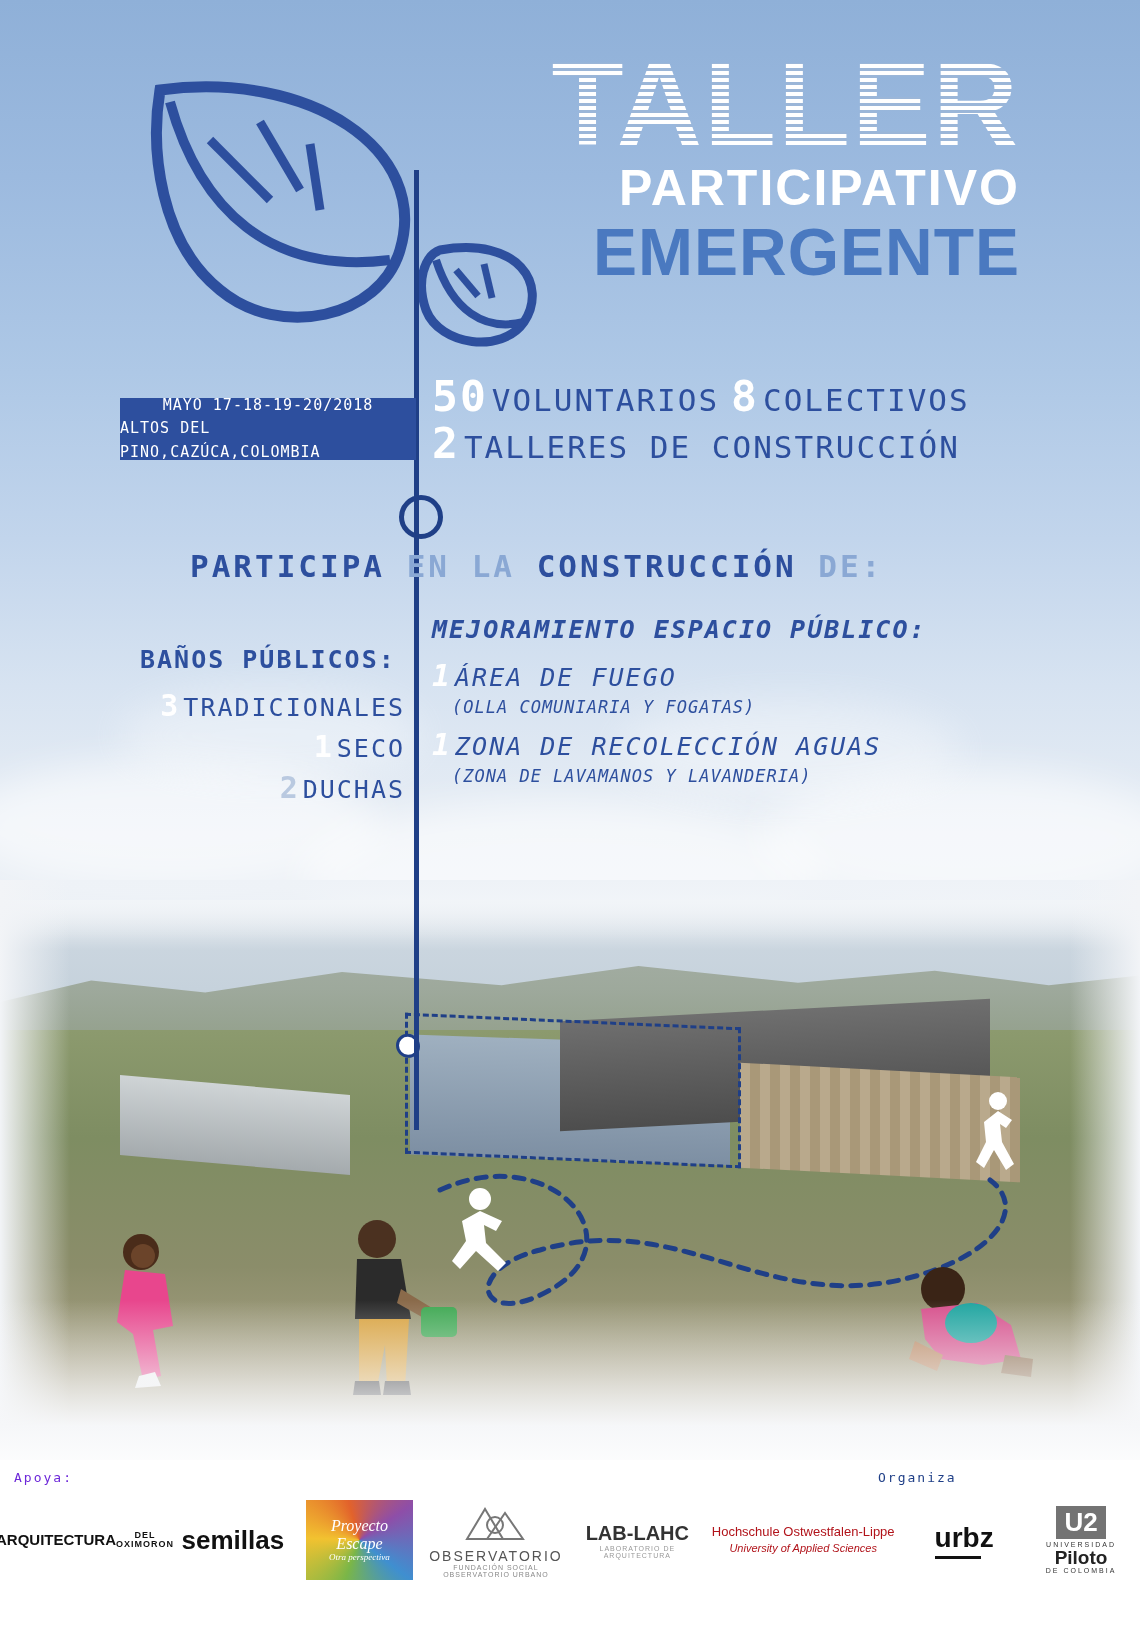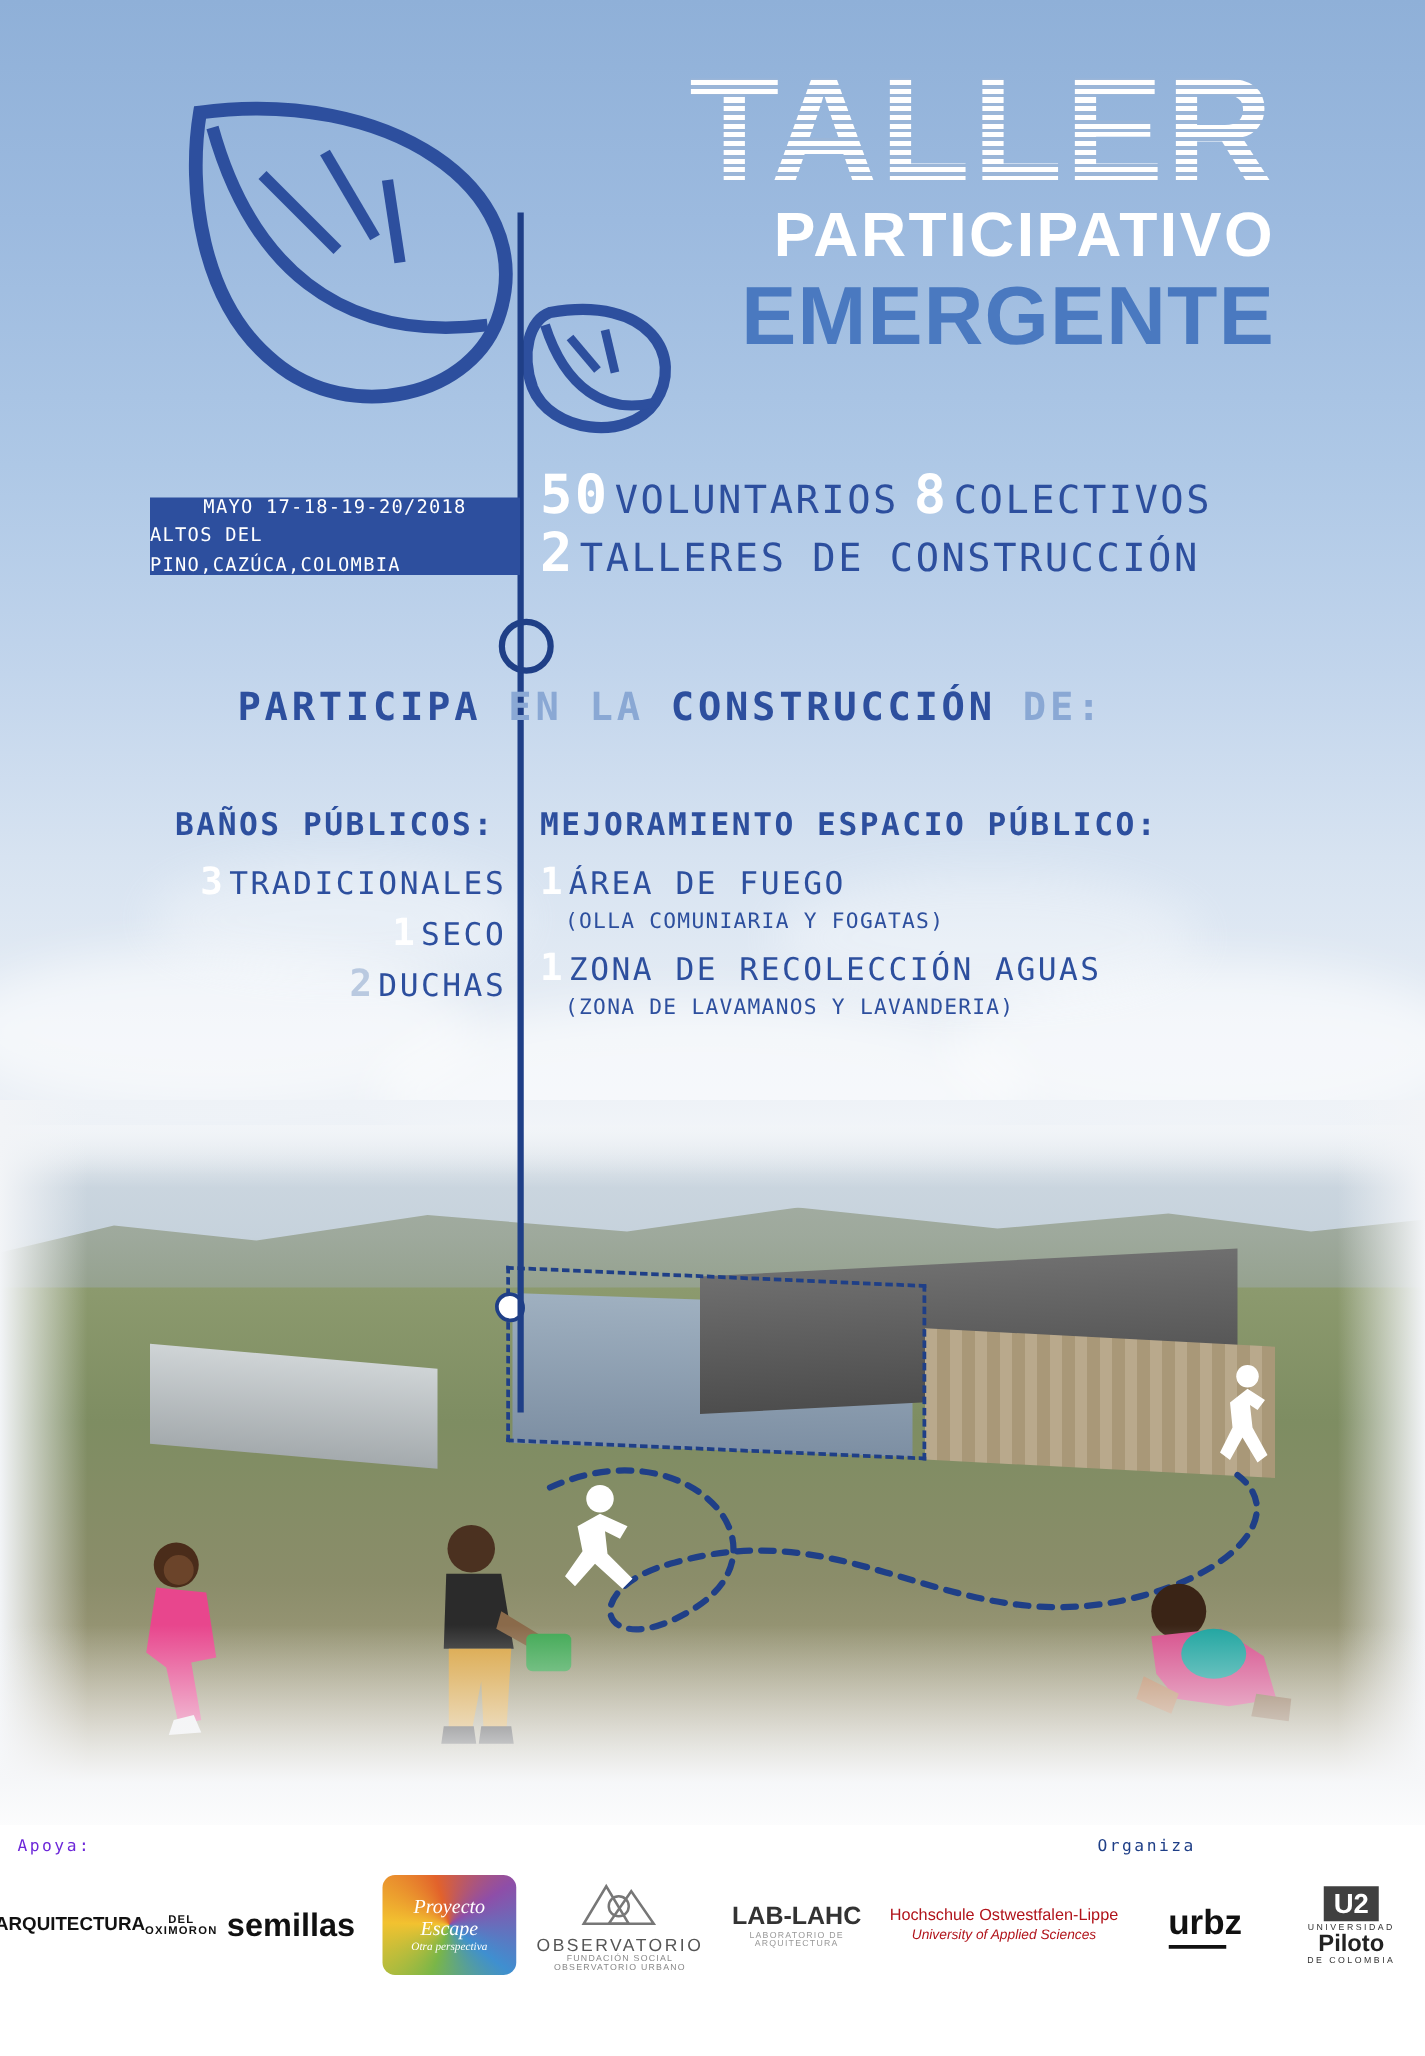--- a/index.html
+++ b/index.html
@@ -129,51 +129,51 @@
   .big-s{font-size:43px;font-weight:bold;color:#ffffff;margin:0 4px 0 12px;line-height:1;}
 
   
   .participa{
     position:absolute;left:190px;top:548px;font-size:31px;letter-spacing:3px;color:#2d4f9e;font-weight:bold;
   }
   .participa .soft{color:#8aa8d4;font-weight:bold;}
 
   
   .col-left{position:absolute;left:140px;top:645px;width:265px;text-align:left;color:#2d4f9e;}
-  .col-right{position:absolute;left:432px;top:645px;width:560px;color:#2d4f9e;}
+  .col-right{position:absolute;left:432px;top:615px;width:560px;color:#2d4f9e;font-style:italic;}
   .col-title{font-size:25px;letter-spacing:2px;font-weight:bold;margin-bottom:14px;}
   .item{display:flex;align-items:baseline;font-size:25px;letter-spacing:2px;margin-bottom:6px;}
   .item.r{justify-content:flex-end;}
   .num{font-size:30px;font-weight:bold;color:#ffffff;margin-right:3px;}
   .num.dim{color:#b9c9e0;}
   .sub{font-size:17px;letter-spacing:1px;color:#2d4f9e;margin:-2px 0 10px 20px;}
 
   
   .footer{position:absolute;left:0;top:1460px;width:1140px;height:185px;background:#ffffff;}
   .apoya-label{position:absolute;left:14px;top:1470px;font-size:13px;letter-spacing:2px;color:#6d28d9;}
   .organiza-label{position:absolute;left:878px;top:1470px;font-size:13px;letter-spacing:2px;color:#1f3f87;}
   .logos{position:absolute;left:10px;top:1485px;width:1120px;height:110px;display:flex;align-items:center;gap:14px;}
   .logo{display:flex;align-items:center;justify-content:center;text-align:center;}
   .lg-oxi{width:150px;font-family:"Liberation Sans",sans-serif;font-weight:bold;font-size:15px;color:#111;line-height:1.05;}
   .lg-oxi .s{font-size:9px;display:block;letter-spacing:1px;}
   .lg-sem{width:120px;font-family:"Liberation Sans",sans-serif;font-weight:bold;font-size:26px;color:#111;text-align:center;}
-  .lg-esc{width:110px;height:80px;border-radius:10px;
+  .lg-esc{width:110px;height:80px;border-radius:0;
     background:conic-gradient(from 200deg,#7ab648,#f2c230,#e2622b,#8e4ea8,#3f8fd0,#7ab648);
     color:#fff;font-family:"Liberation Serif",serif;font-style:italic;font-size:16px;
     display:flex;align-items:center;justify-content:center;flex-direction:column;line-height:1.1;}
   .lg-obs{width:140px;font-family:"Liberation Sans",sans-serif;font-size:14px;letter-spacing:2px;color:#555;}
   .lg-obs .tiny{font-size:7px;display:block;letter-spacing:1px;color:#888;}
   .lg-lab{width:120px;font-family:"Liberation Sans",sans-serif;font-weight:bold;font-size:20px;color:#333;}
   .lg-lab .tiny{font-size:7px;display:block;font-weight:normal;letter-spacing:1px;color:#999;}
   .lg-how{width:190px;font-family:"Liberation Sans",sans-serif;font-size:13px;color:#b1131a;line-height:1.3;}
   .lg-how .ital{font-style:italic;font-size:11px;}
   .lg-urbz{width:110px;font-family:"Liberation Sans",sans-serif;font-weight:bold;font-size:28px;color:#111;position:relative;}
   .lg-urbz .under{display:block;height:0;border-bottom:3px solid #111;width:46px;margin-top:2px;}
   .lg-piloto{width:100px;text-align:center;font-family:"Liberation Sans",sans-serif;}
-  .lg-piloto .mark{display:inline-block;background:#404040;color:#fff;font-weight:bold;font-size:22px;padding:1px 8px;}
+  .lg-piloto .mark{display:inline-block;background:#737373;color:#fff;font-weight:bold;font-size:26px;padding:1px 8px;}
   .lg-piloto .u{font-size:7px;letter-spacing:2px;color:#333;display:block;margin-top:2px;}
   .lg-piloto .p{font-size:19px;font-weight:bold;color:#222;display:block;line-height:1;}
   .lg-piloto .c{font-size:7px;letter-spacing:2px;color:#333;display:block;}
 
   
   .kid{position:absolute;}
 </style>
 </head>
 <body>
 

